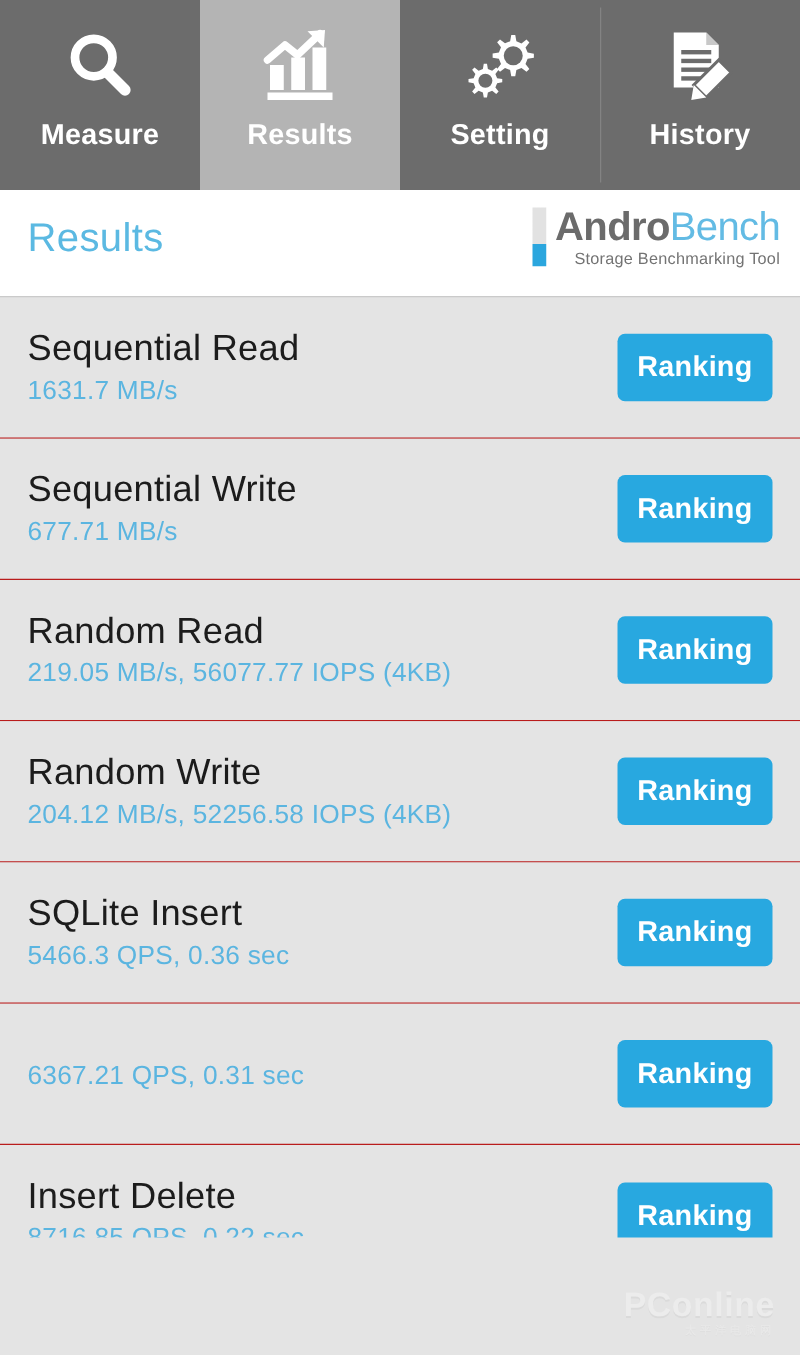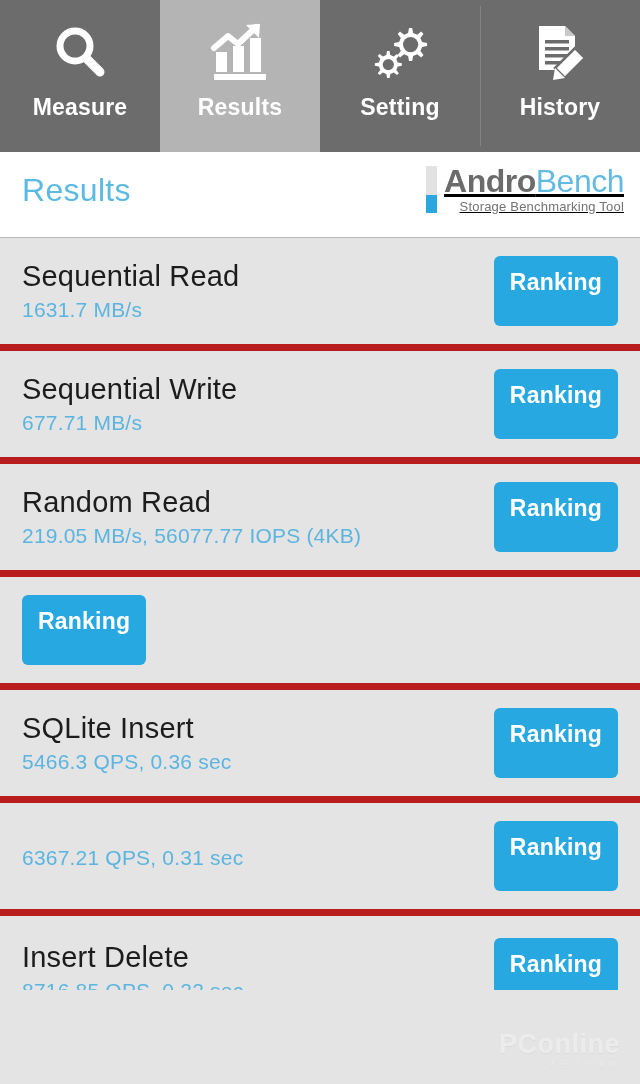--- a/index.html
+++ b/index.html
@@ -85,21 +85,21 @@
     display: flex;
     align-items: flex-start;
   }
   .brand-bar {
     width: 11px;
     height: 47px;
     margin-right: 7px;
     margin-top: 2px;
     background: linear-gradient(to bottom, #e2e2e2 0%, #e2e2e2 62%, #2ba6de 62%, #2ba6de 100%);
   }
-  .brand-text { display: flex; flex-direction: column; text-decoration: underline; }
+  .brand-text { display: flex; flex-direction: column; }
   .brand-name {
     font-size: 32px;
     font-weight: bold;
     line-height: 34px;
     letter-spacing: -0.5px;
     white-space: nowrap;
   }
   .brand-andro { color: #6b6b6b; }
   .brand-bench { color: #63bbe4; font-weight: normal; }
   .brand-tagline {
@@ -111,21 +111,21 @@
   }
 
   
   .results-list {
     background: #e4e4e4;
   }
   .result-row {
     position: relative;
     height: 113px;
     box-sizing: border-box;
-    border-bottom: 7px solid #b91c1c;
+    border-bottom: 1px solid #b91c1c;
     display: flex;
     align-items: center;
     justify-content: space-between;
     padding: 0 22px;
     background: #e4e4e4;
   }
   .result-info {
     display: flex;
     flex-direction: column;
     justify-content: center;
@@ -143,21 +143,21 @@
     margin-top: 3px;
     letter-spacing: 0.2px;
   }
   .ranking-btn {
     background: #28a8e0;
     color: #ffffff;
     font-size: 23px;
     font-weight: bold;
     border: none;
     border-radius: 6px;
-    padding: 13px 16px 30px;
+    padding: 13px 16px 14px;
     min-width: 124px;
     text-align: center;
     cursor: pointer;
     font-family: "Liberation Sans", sans-serif;
     letter-spacing: 0.2px;
   }
 
   
   .footer {
     position: absolute;
@@ -283,20 +283,24 @@
 
   <div class="result-row">
     <div class="result-info">
       <div class="result-name">Random Read</div>
       <div class="result-value">219.05 MB/s, 56077.77 IOPS (4KB)</div>
     </div>
     <button class="ranking-btn">Ranking</button>
   </div>
 
   <div class="result-row">
+    <div class="result-info">
+      <div class="result-name">Random Write</div>
+      <div class="result-value">204.12 MB/s, 52256.58 IOPS (4KB)</div>
+    </div>
     <button class="ranking-btn">Ranking</button>
   </div>
 
   <div class="result-row">
     <div class="result-info">
       <div class="result-name">SQLite Insert</div>
       <div class="result-value">5466.3 QPS, 0.36 sec</div>
     </div>
     <button class="ranking-btn">Ranking</button>
   </div>

